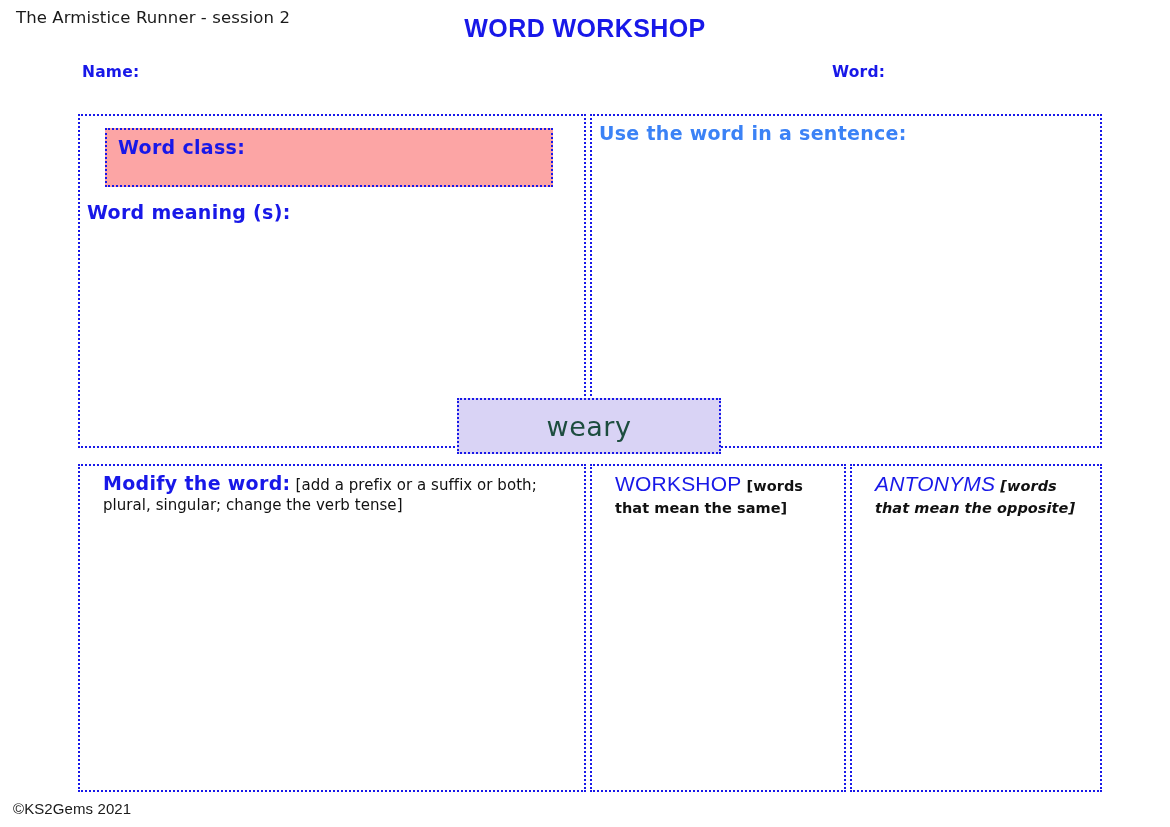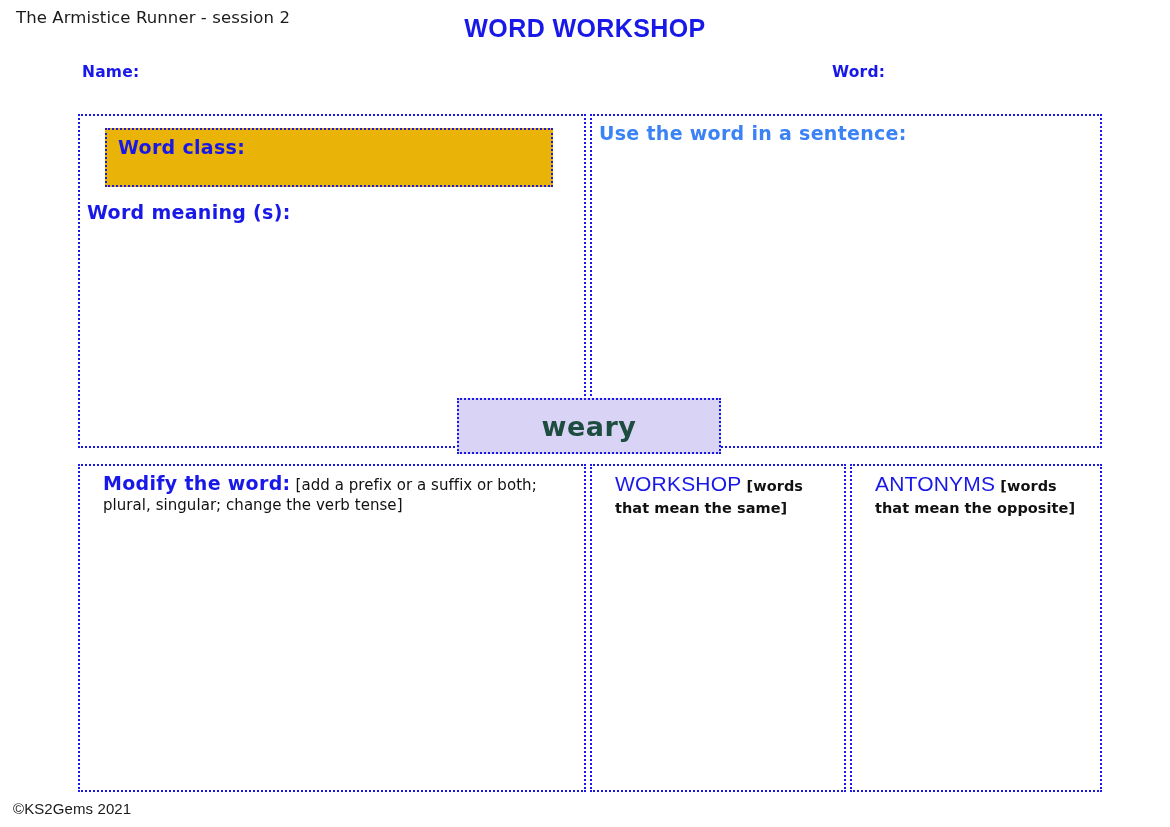--- a/index.html
+++ b/index.html
@@ -70,21 +70,21 @@
   
   #panel-word-info { left: 78px;  top: 114px; width: 508px; height: 334px; }
   #panel-sentence  { left: 590px; top: 114px; width: 512px; height: 334px; }
 
   #word-class-box {
     position: absolute;
     left: 25px;
     top: 12px;
     width: 448px;
     height: 59px;
-    background: #eab308;
+    background: #fca5a5;
     border: 2px dotted #1818e8;
     box-sizing: border-box;
   }
   #word-class-label {
     position: absolute;
     left: 11px;
     top: 6px;
     font-family: "DejaVu Sans", sans-serif;
     font-weight: bold;
     font-size: 19px;
@@ -119,33 +119,32 @@
     top: 398px;
     width: 264px;
     height: 56px;
     background: #d9d3f5;
     border: 2px dotted #1818e8;
     box-sizing: border-box;
     display: flex;
     align-items: center;
     justify-content: center;
     z-index: 5;
-    font-weight: bold;
   }
   #word-chip-text {
     font-family: "DejaVu Sans", sans-serif;
     font-size: 27px;
     color: #1d4d3f;
     letter-spacing: 0.5px;
   }
 
   
   #panel-modify   { left: 78px;  top: 464px; width: 508px; height: 328px; }
   #panel-synonyms { left: 590px; top: 464px; width: 256px; height: 328px; }
-  #panel-antonyms { left: 850px; top: 464px; width: 252px; height: 328px; }
+  #panel-antonyms { left: 850px; top: 464px; width: 252px; height: 328px; font-style: italic; }
 
   .panel-head {
     position: absolute;
     left: 23px;
     top: 5px;
     right: 6px;
     line-height: 1.28;
   }
   .head-blue-bold {
     font-family: "DejaVu Sans", sans-serif;

